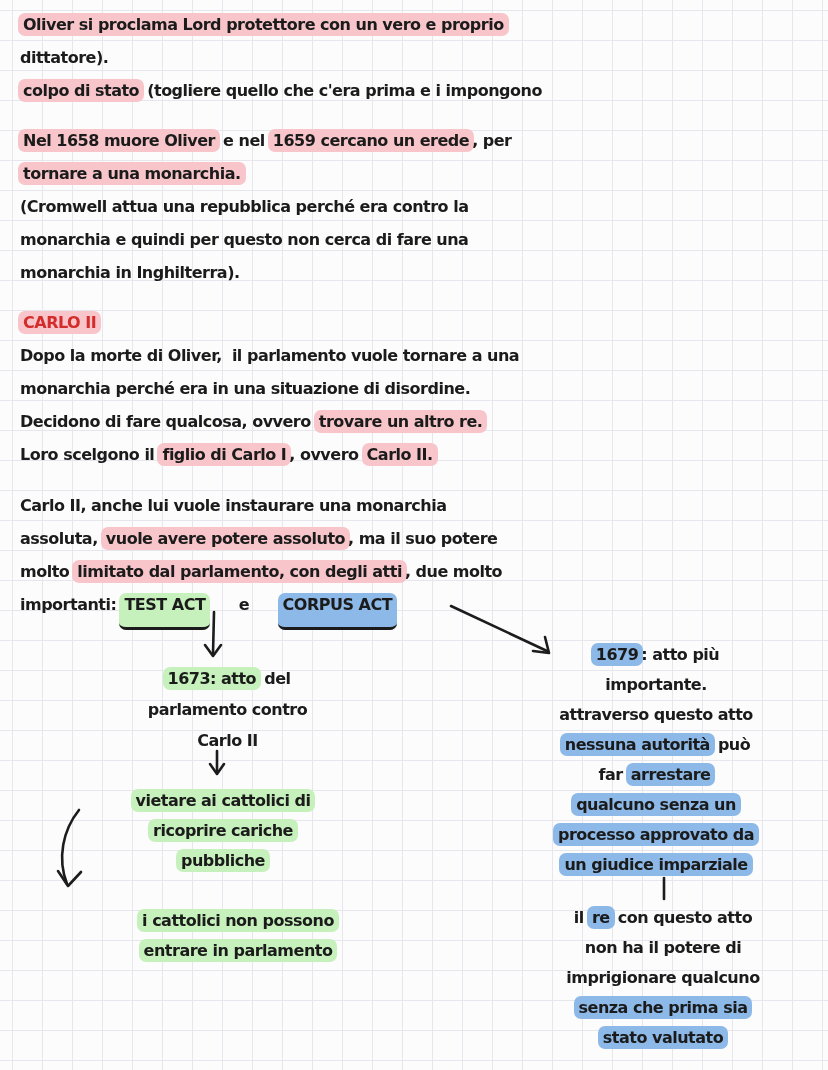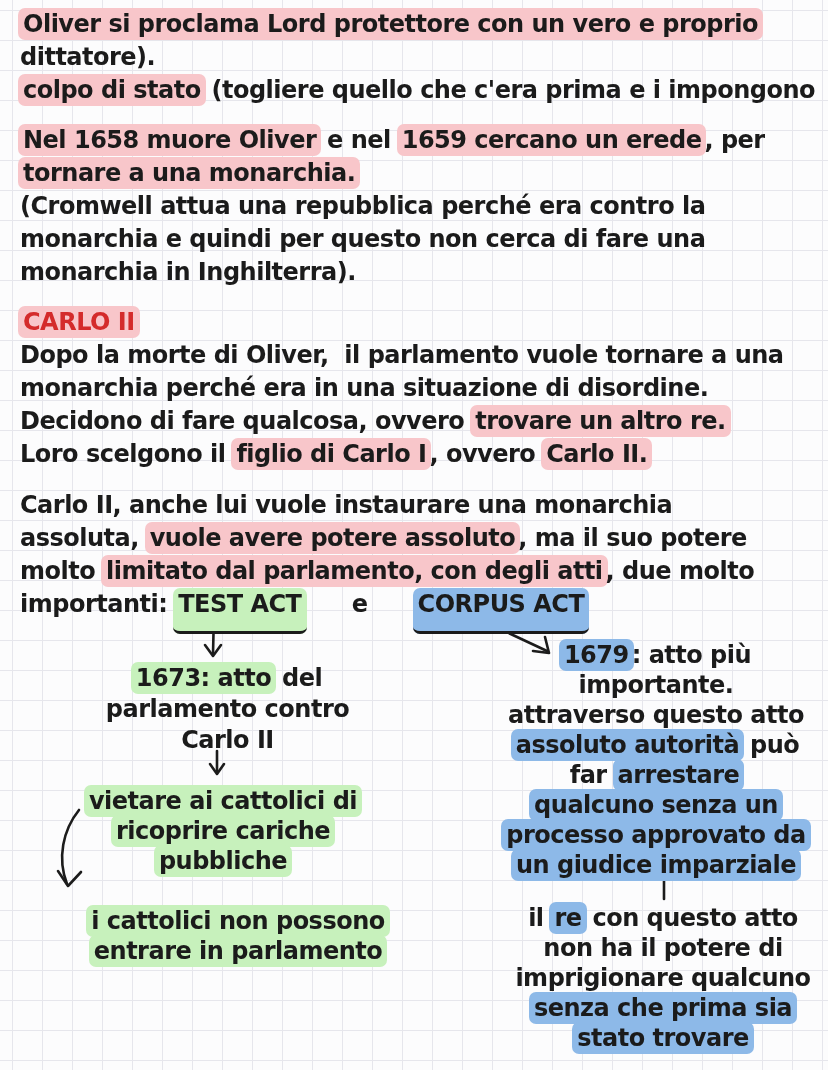--- a/index.html
+++ b/index.html
@@ -11,21 +11,21 @@
       linear-gradient(#e6e6ec 1px, transparent 1px),
       linear-gradient(90deg, #e6e6ec 1px, transparent 1px);
     background-size:30px 30px;
     background-position:12px 10px;
     font-family:"DejaVu Sans", sans-serif;
     font-weight:700;
     color:#1b1b1b;
     overflow:hidden;
   }
   .para{position:absolute;left:20px;right:8px;}
-  .line{white-space:pre-wrap;font-size:24px;line-height:33px;letter-spacing:-0.5px;}
+  .line{white-space:pre-wrap;font-size:16px;line-height:33px;letter-spacing:-0.5px;}
   .node{position:absolute;}
   .node .line{line-height:30px;text-align:center;}
   .node-1673 .line{line-height:31px;}
   .hl{border-radius:7px;padding:2px 5px;margin:0 -2px;box-decoration-break:clone;-webkit-box-decoration-break:clone;}
   .hl-pink{background:#f8c6ca;}
   .hl-green{background:#c7f1bc;}
   .hl-blue{background:#8db9e8;}
   .ink-red{color:#d42b2b;}
   .underline{border-bottom:3px solid #1b1b1b;padding-bottom:13px;}
   .arrows{position:absolute;left:0;top:0;width:828px;height:1070px;pointer-events:none;}
@@ -101,28 +101,28 @@
 
   <div class="node" style="left:58px;top:906px;width:360px">
       <div class="line"><span class="hl hl-green">i cattolici non possono</span></div>
       <div class="line"><span class="hl hl-green">entrare in parlamento</span></div>
     </div>
 
   <div class="node" style="left:480px;top:640px;width:352px">
       <div class="line"><span class="hl hl-blue">1679</span><span>: atto più</span></div>
       <div class="line"><span>importante.</span></div>
       <div class="line"><span>attraverso questo atto</span></div>
-      <div class="line"><span class="hl hl-blue">assoluto autorità</span><span> può</span></div>
+      <div class="line"><span class="hl hl-blue">nessuna autorità</span><span> può</span></div>
       <div class="line"><span>far </span><span class="hl hl-blue">arrestare</span></div>
       <div class="line"><span class="hl hl-blue">qualcuno senza un</span></div>
       <div class="line"><span class="hl hl-blue">processo approvato da</span></div>
       <div class="line"><span class="hl hl-blue">un giudice imparziale</span></div>
     </div>
 
   <div class="node" style="left:487px;top:903px;width:352px">
       <div class="line"><span>il </span><span class="hl hl-blue">re</span><span> con questo atto</span></div>
       <div class="line"><span>non ha il potere di</span></div>
       <div class="line"><span>imprigionare qualcuno</span></div>
       <div class="line"><span class="hl hl-blue">senza che prima sia</span></div>
-      <div class="line"><span class="hl hl-blue">stato trovare</span></div>
+      <div class="line"><span class="hl hl-blue">stato valutato</span></div>
     </div>
 
 </div>
 
 </body></html>

